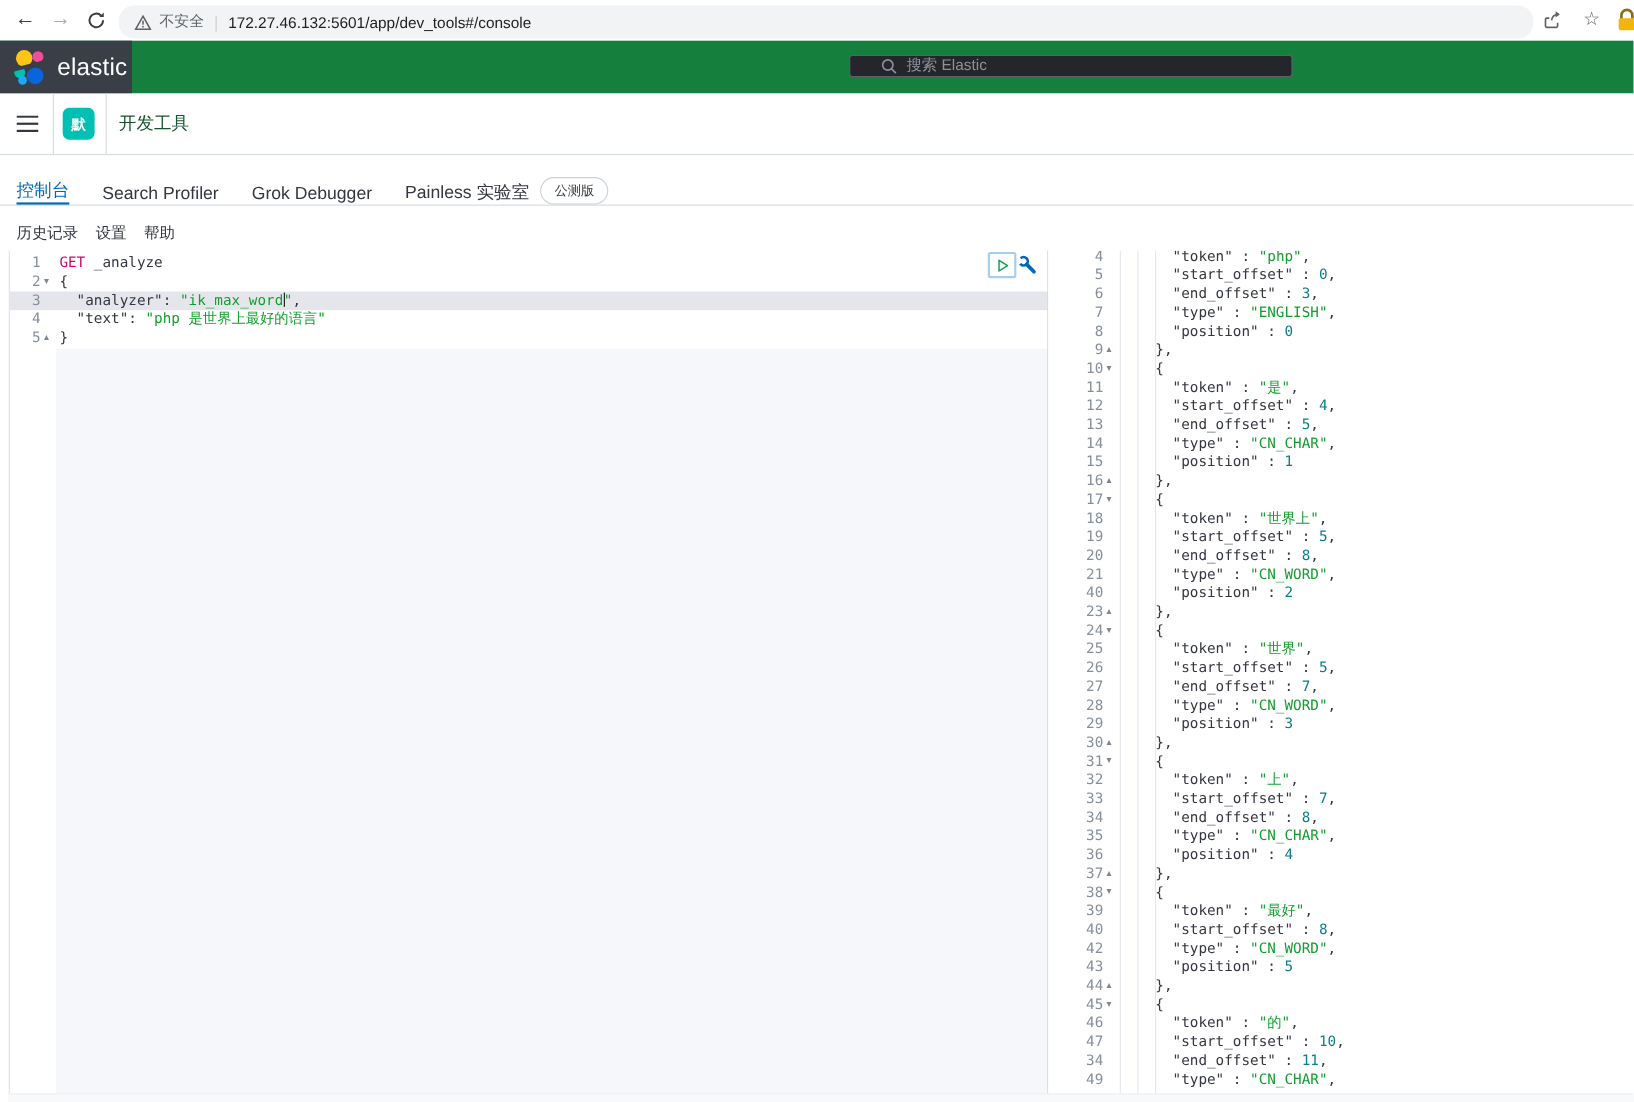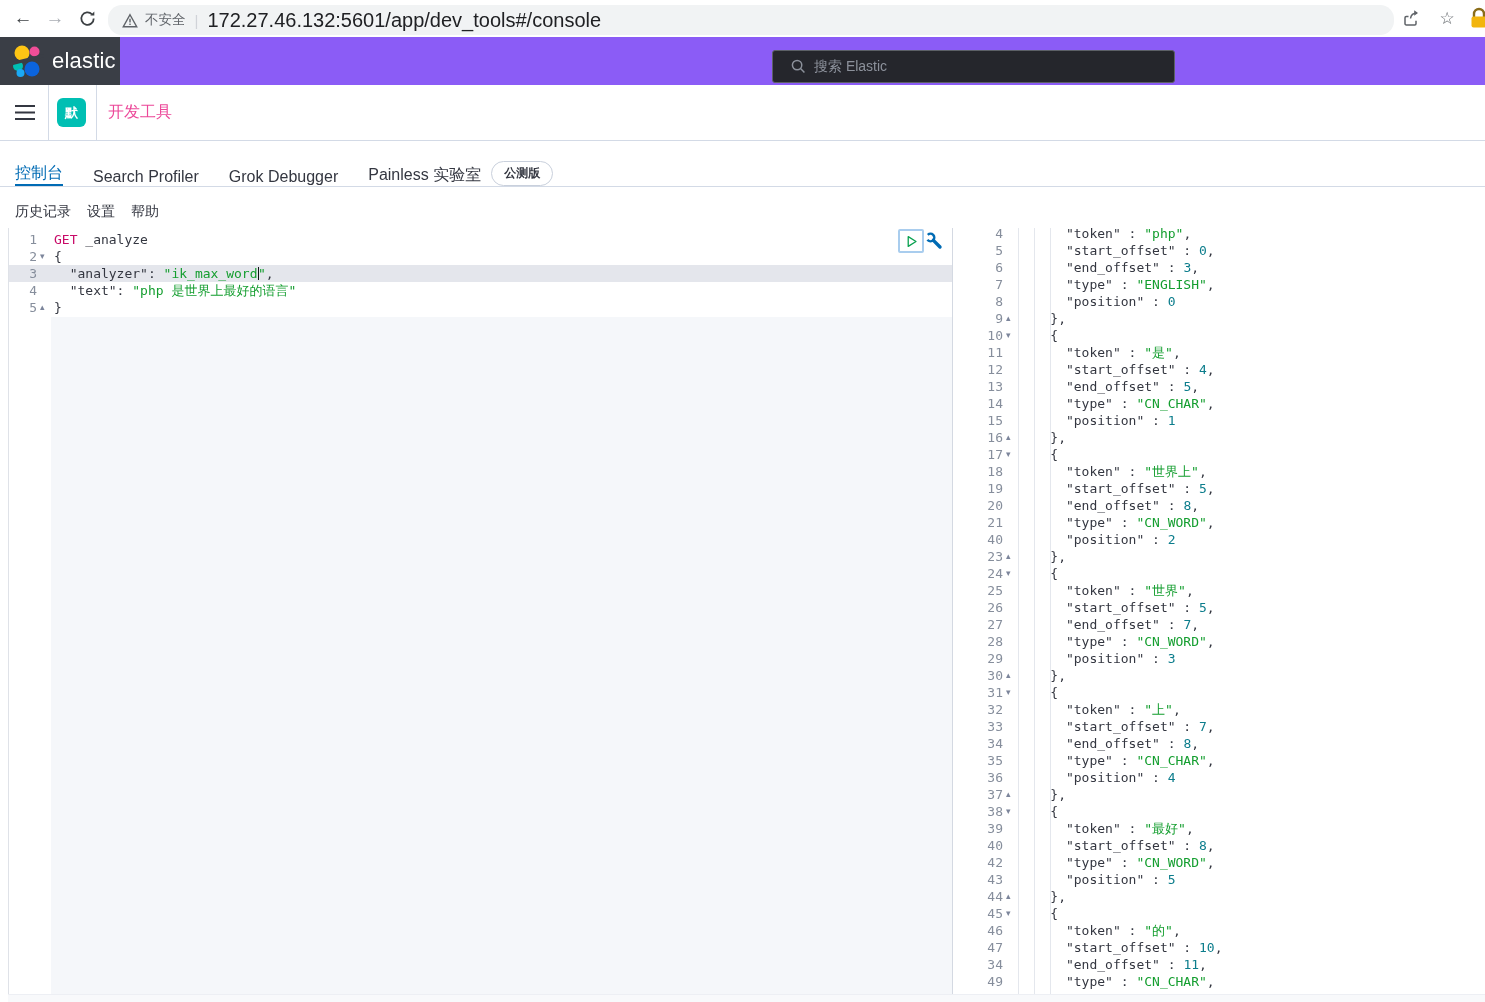--- a/index.html
+++ b/index.html
@@ -11,39 +11,39 @@
   html,body{width:1485px;height:1002px;overflow:hidden;background:#fff;
     font-family:"Liberation Sans","DejaVu Sans",sans-serif;}
   
   #chrome{position:absolute;left:0;top:0;width:1485px;height:37px;background:#fff;}
   .nav-ico{position:absolute;top:5px;width:26px;height:26px;display:flex;align-items:center;justify-content:center;
     font-size:19px;color:#3C4043;border-radius:50%;}
   #urlbar{position:absolute;left:108px;top:5px;width:1286px;height:30px;background:#F1F3F4;border-radius:14px;
     display:flex;align-items:center;padding:0 14px;}
   #urlbar .sec{color:#5F6368;font-size:13.5px;margin-left:7px}
   #urlbar .sep{color:#D0D3D8;margin:0 9px;font-size:15px}
-  #urlbar .url{color:#202124;font-size:20px}
-  
-  #eheader{position:absolute;left:0;top:37px;width:1485px;height:48px;background:#8b5cf6;text-align:center;}
+  #urlbar .url{color:#202124;font-size:14px}
+  
+  #eheader{position:absolute;left:0;top:37px;width:1485px;height:48px;background:#15803d;text-align:center;}
   #logoblock{position:absolute;left:0;top:0;width:120px;height:48px;background:#3A3E46;display:flex;align-items:center;padding-left:10px;gap:8px}
   #logoblock .brand{color:#fff;font-size:22px;letter-spacing:.2px}
-  #gsearch{position:absolute;left:772px;top:13px;width:403px;height:33px;border:1px solid #5C6066;border-radius:3px;
-    display:flex;align-items:center;padding:0 18px;gap:8px;color:#8C919B;font-size:14px;background:#25262C;cursor:text}
+  #gsearch{position:absolute;left:772px;top:13px;width:403px;height:20px;border:1px solid #5C6066;border-radius:3px;
+    display:flex;align-items:center;padding:0 28px;gap:8px;color:#8C919B;font-size:14px;background:#25262C;cursor:text}
   
   #navrow{position:absolute;left:0;top:85px;width:1485px;height:56px;background:#fff;border-bottom:1px solid #D3DAE6}
   .vdiv{position:absolute;top:0;width:1px;height:55px;background:#D3DAE6}
   #spacebadge{position:absolute;left:57px;top:13px;width:29px;height:29px;border-radius:6px;background:var(--teal-badge);
     color:#fff;font-size:13px;font-weight:bold;display:flex;align-items:center;justify-content:center;cursor:pointer}
-  #apptitle{position:absolute;left:108px;top:17px;font-size:16px;color:#ec4899;font-weight:500}
+  #apptitle{position:absolute;left:108px;top:17px;font-size:16px;color:#14532d;font-weight:500}
   
   #tabsrow{position:absolute;left:0;top:141px;width:1485px;height:46px;background:#fff;border-bottom:1px solid #D3DAE6;
     display:flex;align-items:stretch;padding-left:15px;gap:30px}
   .tab{font-size:16px;color:#343741;display:flex;align-items:flex-end;cursor:pointer;gap:10px}
   .tab.active{color:var(--accent-blue);border-bottom:2px solid var(--accent-blue)}
-  .beta{border:1px solid #C9D0DC;border-radius:13px;padding:3px 12px;font-size:12px;font-weight:bold;color:#343741}
+  .beta{border:1px solid #C9D0DC;border-radius:13px;padding:3px 12px;font-size:12px;font-weight:normal;color:#343741}
   
   #menurow{position:absolute;left:15px;top:203px;display:flex;gap:16px}
   #menurow .mbtn{font-size:14px;color:#343741;cursor:pointer}
   
   #console{position:absolute;left:0;top:228px;width:1485px;height:774px;background:#fff}
   #edpanel{position:absolute;left:8px;top:0;width:945px;height:774px;background:#fff;border-left:1px solid #DFE2E8;overflow:hidden}
   #edempty{position:absolute;left:42px;top:89px;width:903px;height:685px;background:#F5F7FA}
   #edlines{position:absolute;left:0;top:3px;width:945px}
   #splitline{position:absolute;left:952px;top:0;width:1px;height:774px;background:#D4D9E2}
   #splithandle{position:absolute;left:954px;top:378px;color:#69707D;font-size:13px;cursor:col-resize}

